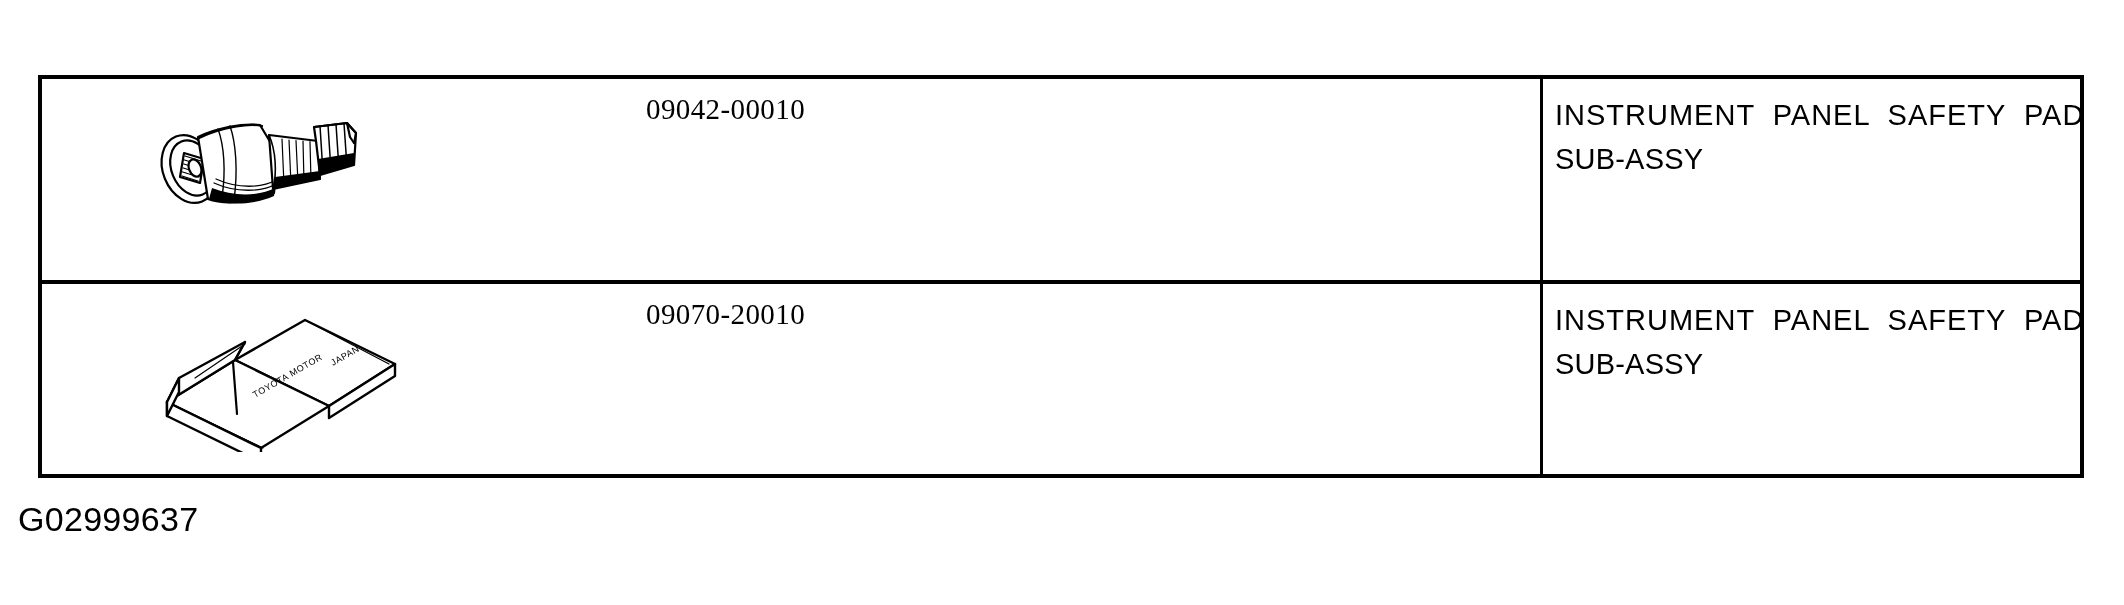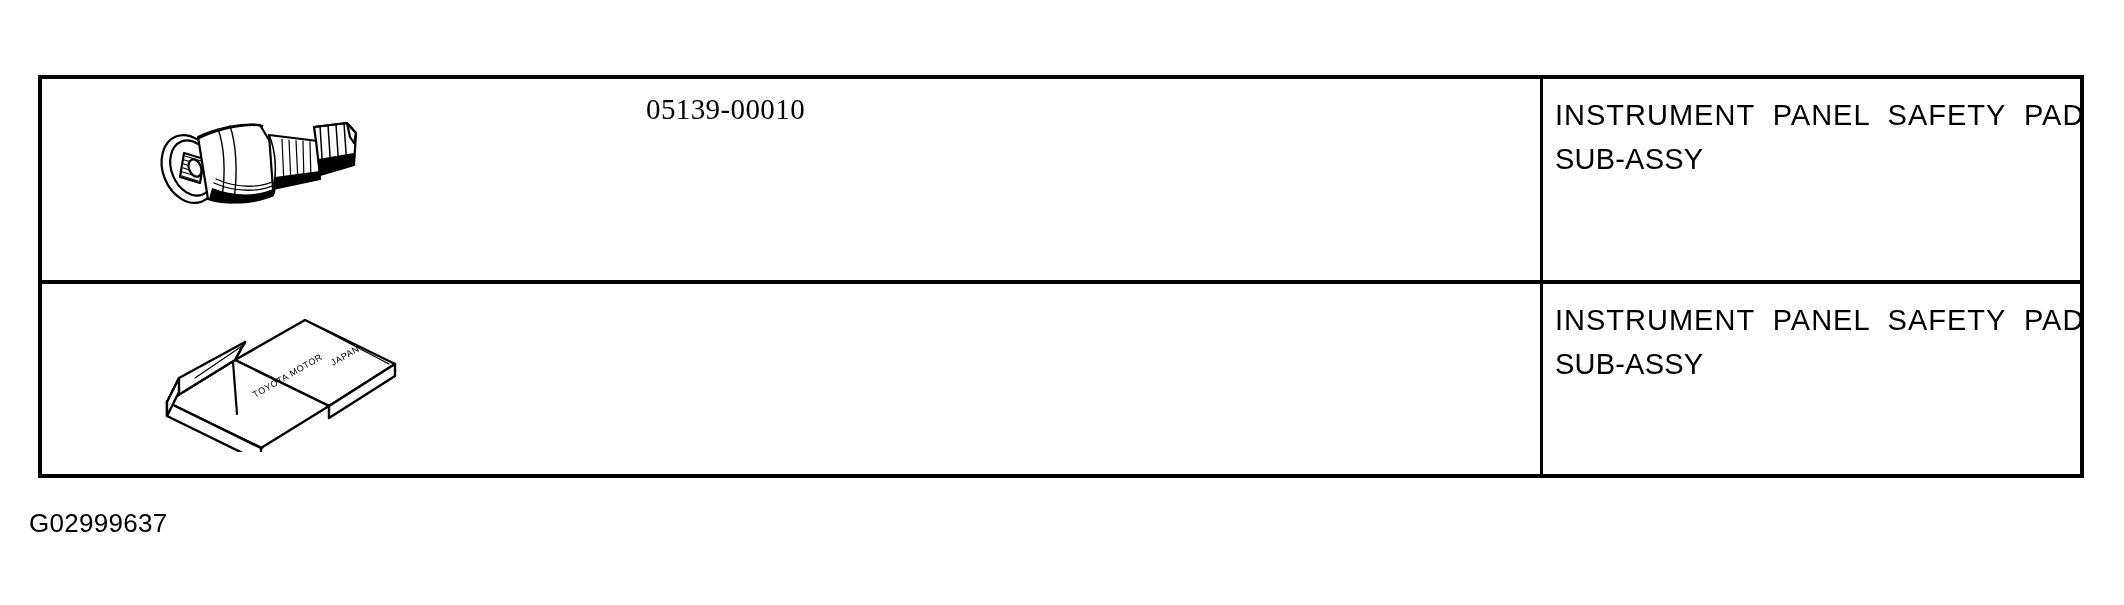--- a/index.html
+++ b/index.html
@@ -130,26 +130,25 @@
     left: 95px;
     top: 18px;
     width: 290px;
     height: 150px;
   }
   .fig svg { display: block; width: 100%; height: 100%; }
 
   
   .caption {
     position: absolute;
-    left: 29px;
+    left: 18px;
     top: 500px;
-    font-size: 26px;
+    font-size: 34px;
     letter-spacing: 0.3px;
     white-space: nowrap;
-    margin-top: 8px;
   }
 </style>
 </head>
 <body>
 
 <div class="page">
 
   <div class="sst-table">
 
     <div class="sst-row row-0">
@@ -209,21 +208,21 @@
               <path d="M172 34 L 205 30 L 214 40 L 212 50" stroke-width="2"></path>
               <path d="M205 30 L 208 44 L 212 50"></path>
 
               <path d="M176 66 L 212 60 L 212 72 L 178 82 Z" fill="#000" stroke="none"></path>
             </g>
           </svg>
         </div>
       </div>
 
       <div class="cell-part">
-        <div class="part-no">05139-00010</div>
+        <div class="part-no">09042-00010</div>
       </div>
 
 
       <div class="cell-usage">
         <div class="usage-line spread">INSTRUMENT PANEL SAFETY PAD</div>
         <div class="usage-line tight">SUB-ASSY</div>
       </div>
     </div>
 
     <div class="sst-row row-1">
@@ -254,20 +253,23 @@
             </g>
 
             <g fill="#000" stroke="none" font-family="'Liberation Sans', sans-serif" font-size="9" letter-spacing="0.6">
               <text transform="translate(118,96) rotate(-30)">TOYOTA MOTOR</text>
               <text transform="translate(196,64) rotate(-30)">JAPAN</text>
             </g>
           </svg>
         </div>
       </div>
 
+      <div class="cell-part">
+        <div class="part-no">09070-20010</div>
+      </div>
 
 
       <div class="cell-usage">
         <div class="usage-line spread">INSTRUMENT PANEL SAFETY PAD</div>
         <div class="usage-line tight">SUB-ASSY</div>
       </div>
     </div>
 
     <div class="col-divider"></div>
   </div>

